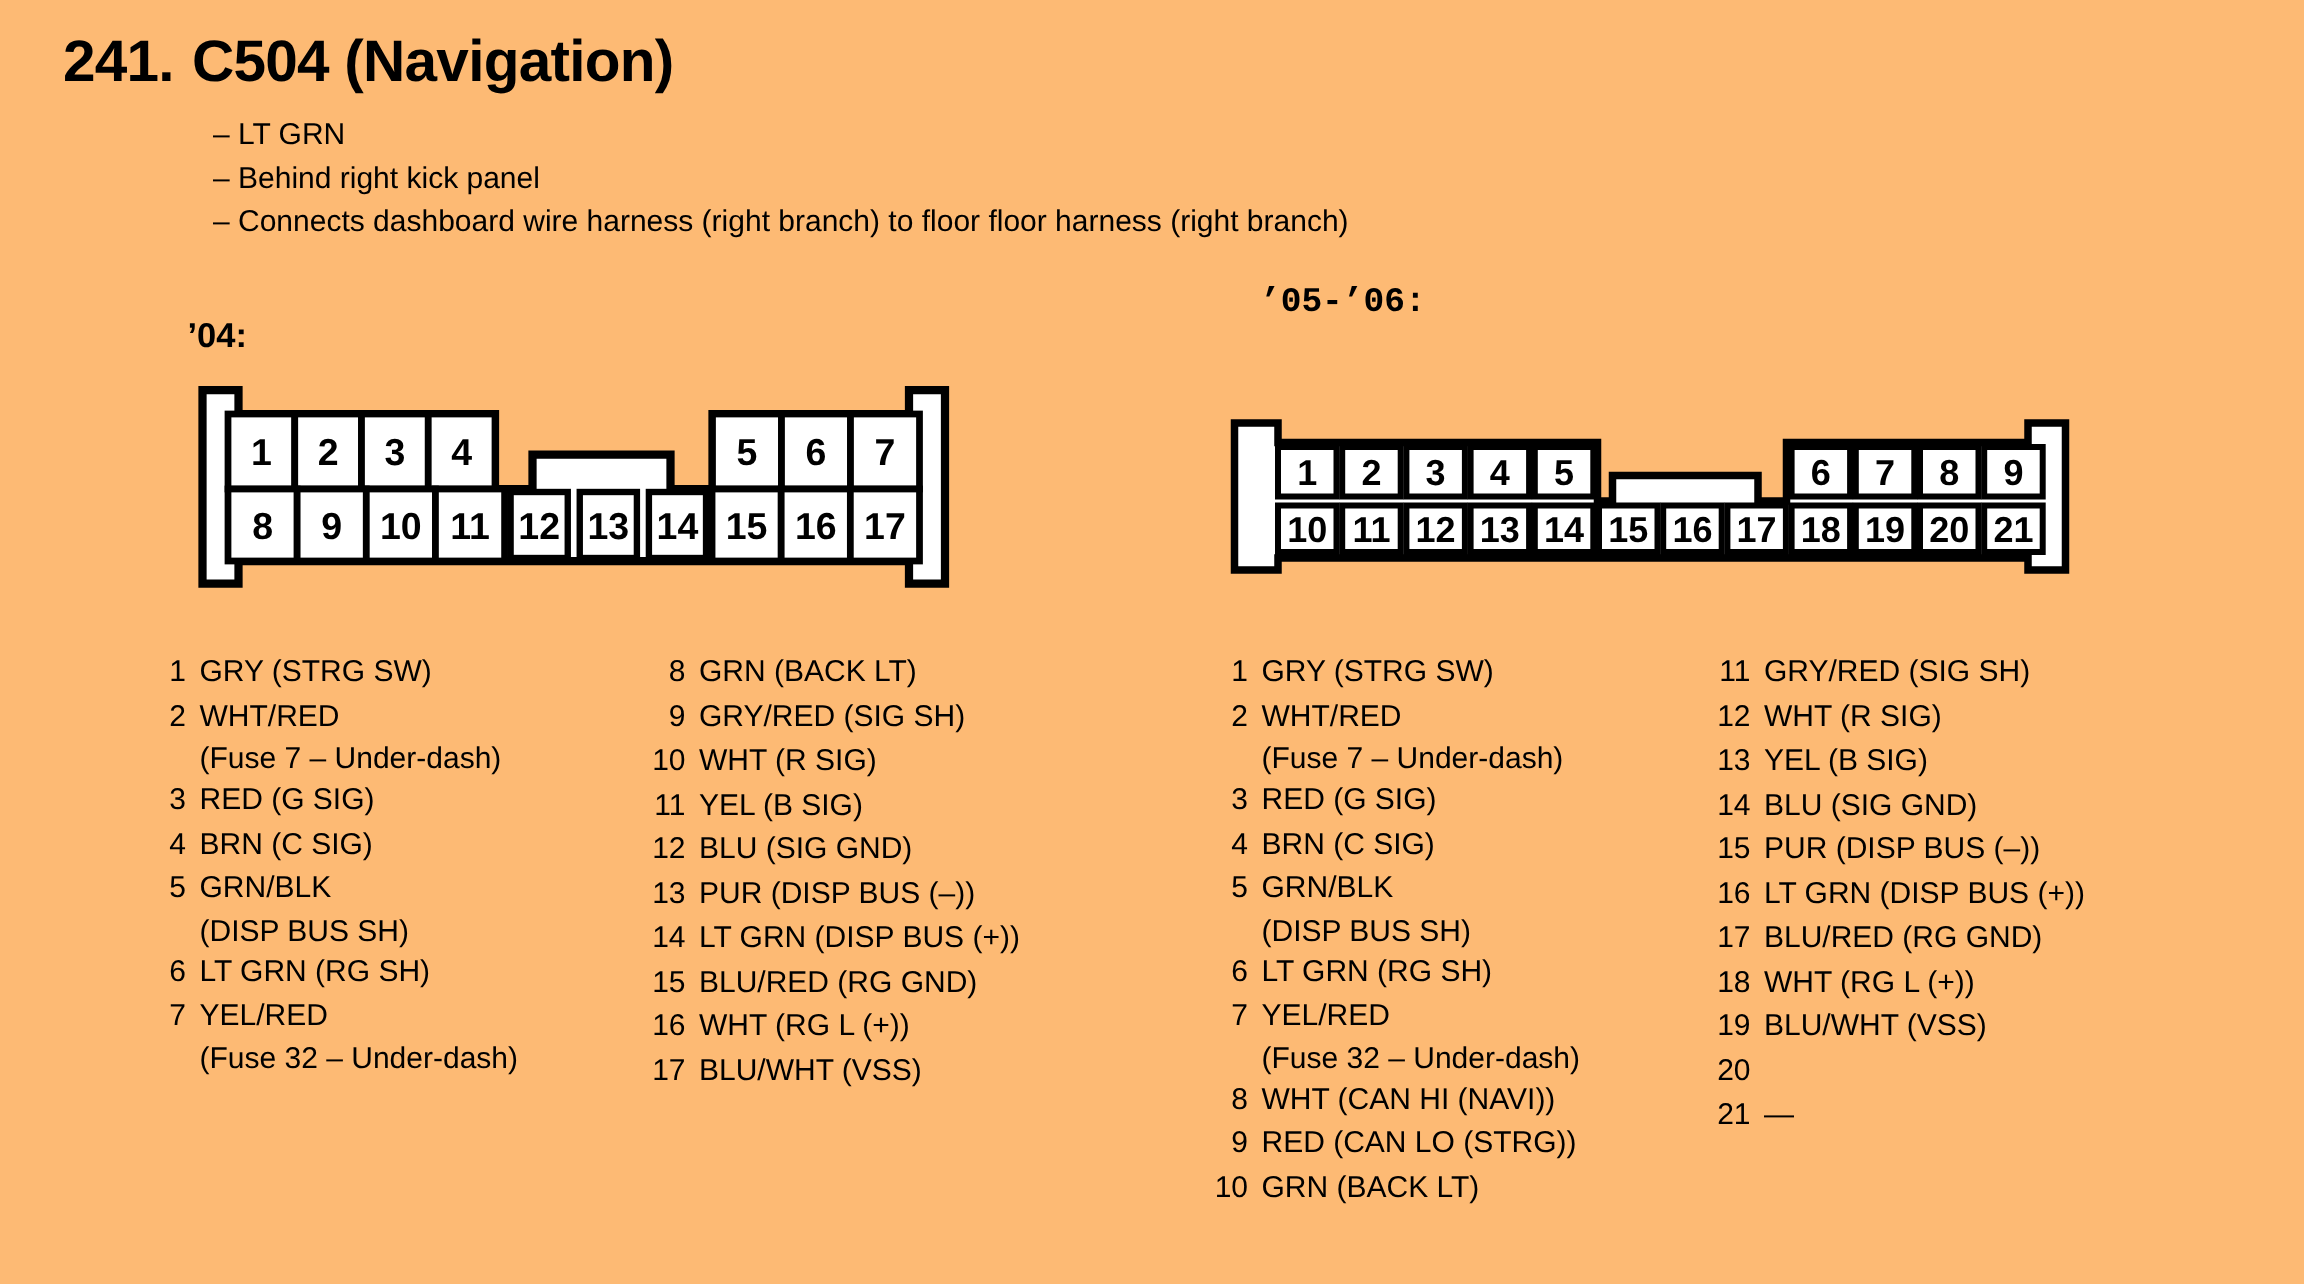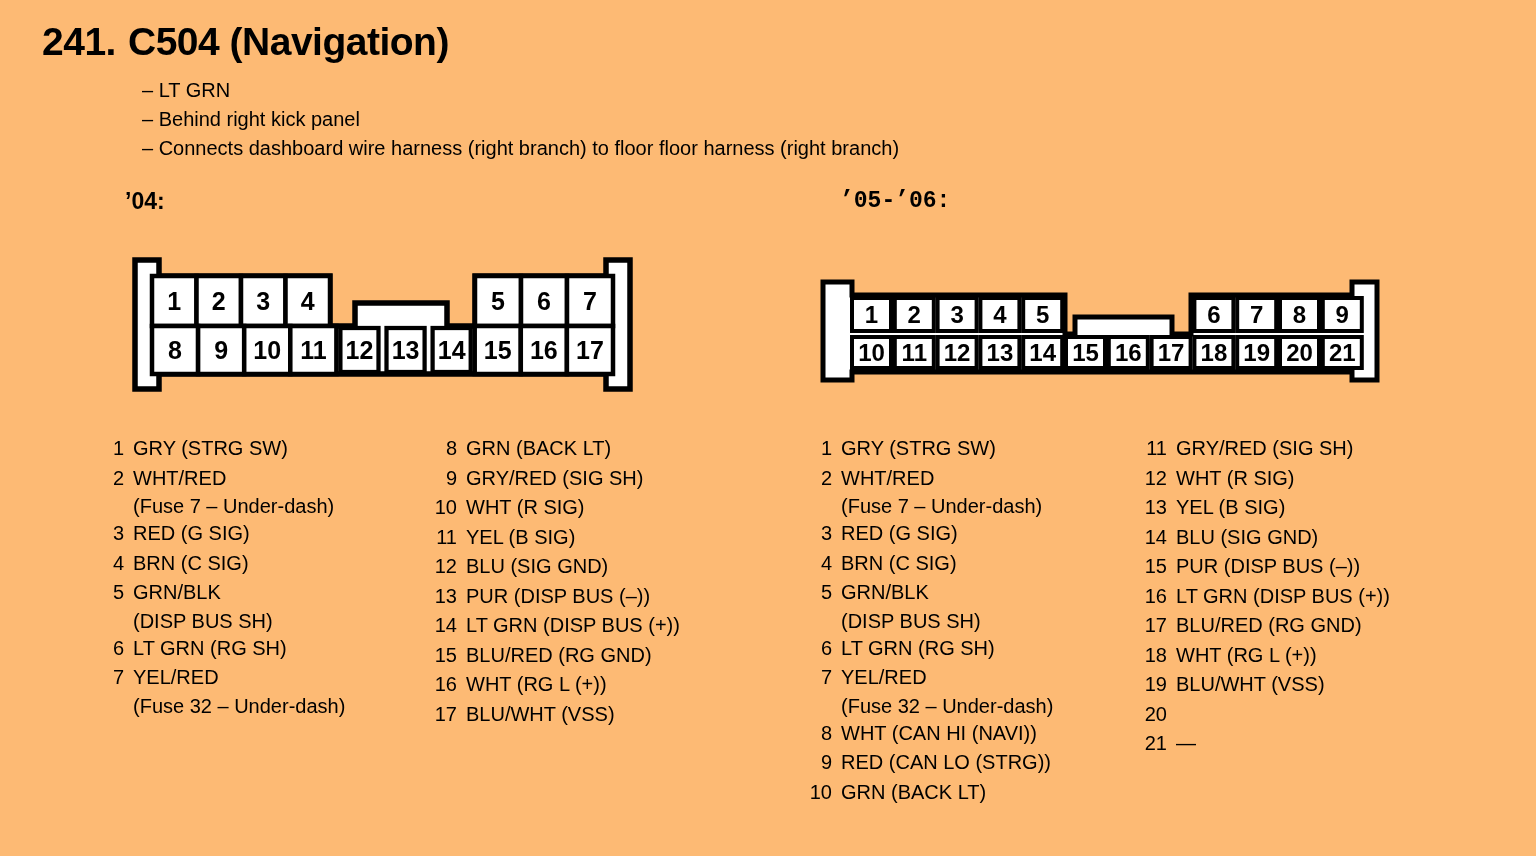--- a/index.html
+++ b/index.html
@@ -26,21 +26,21 @@
   <div class="title">
     <span class="title-num">241.</span><span>C504 (Navigation)</span>
   </div>
 
   <div class="bullets" id="bullets">
       <div class="bullet">– LT GRN</div>
       <div class="bullet">– Behind right kick panel</div>
       <div class="bullet">– Connects dashboard wire harness (right branch) to floor floor harness (right branch)</div>
     </div>
 
-  <div class="section-label" style="left:125px;">’04:</div>
+  <div class="section-label" style="left:125px;margin-top:22px;">’04:</div>
   <div class="section-label" style="left:840px;font-family:Liberation Mono, monospace;">’05-’06:</div>
 
   <svg id="conn-0" class="conn" style="left:131px;top:257px;" width="504" height="136" viewBox="0 0 504 136">
       <path d="M4 3H28V19H199V69H224V46H316V69H344V19H475V3H499V132H475V117H28V132H4Z" fill="#ffffff" stroke="#000000" stroke-width="5.5"></path>
       <rect x="21" y="19" width="44.5" height="50" fill="#ffffff" stroke="#000000" stroke-width="4.5"></rect>
       <text x="43.25" y="53" text-anchor="middle" font-size="25" font-weight="bold" font-family="&quot;Liberation Sans&quot;, sans-serif" fill="#000000">1</text>
       <rect x="65.5" y="19" width="44.5" height="50" fill="#ffffff" stroke="#000000" stroke-width="4.5"></rect>
       <text x="87.75" y="53" text-anchor="middle" font-size="25" font-weight="bold" font-family="&quot;Liberation Sans&quot;, sans-serif" fill="#000000">2</text>
       <rect x="110" y="19" width="44.5" height="50" fill="#ffffff" stroke="#000000" stroke-width="4.5"></rect>
       <text x="132.25" y="53" text-anchor="middle" font-size="25" font-weight="bold" font-family="&quot;Liberation Sans&quot;, sans-serif" fill="#000000">3</text>

